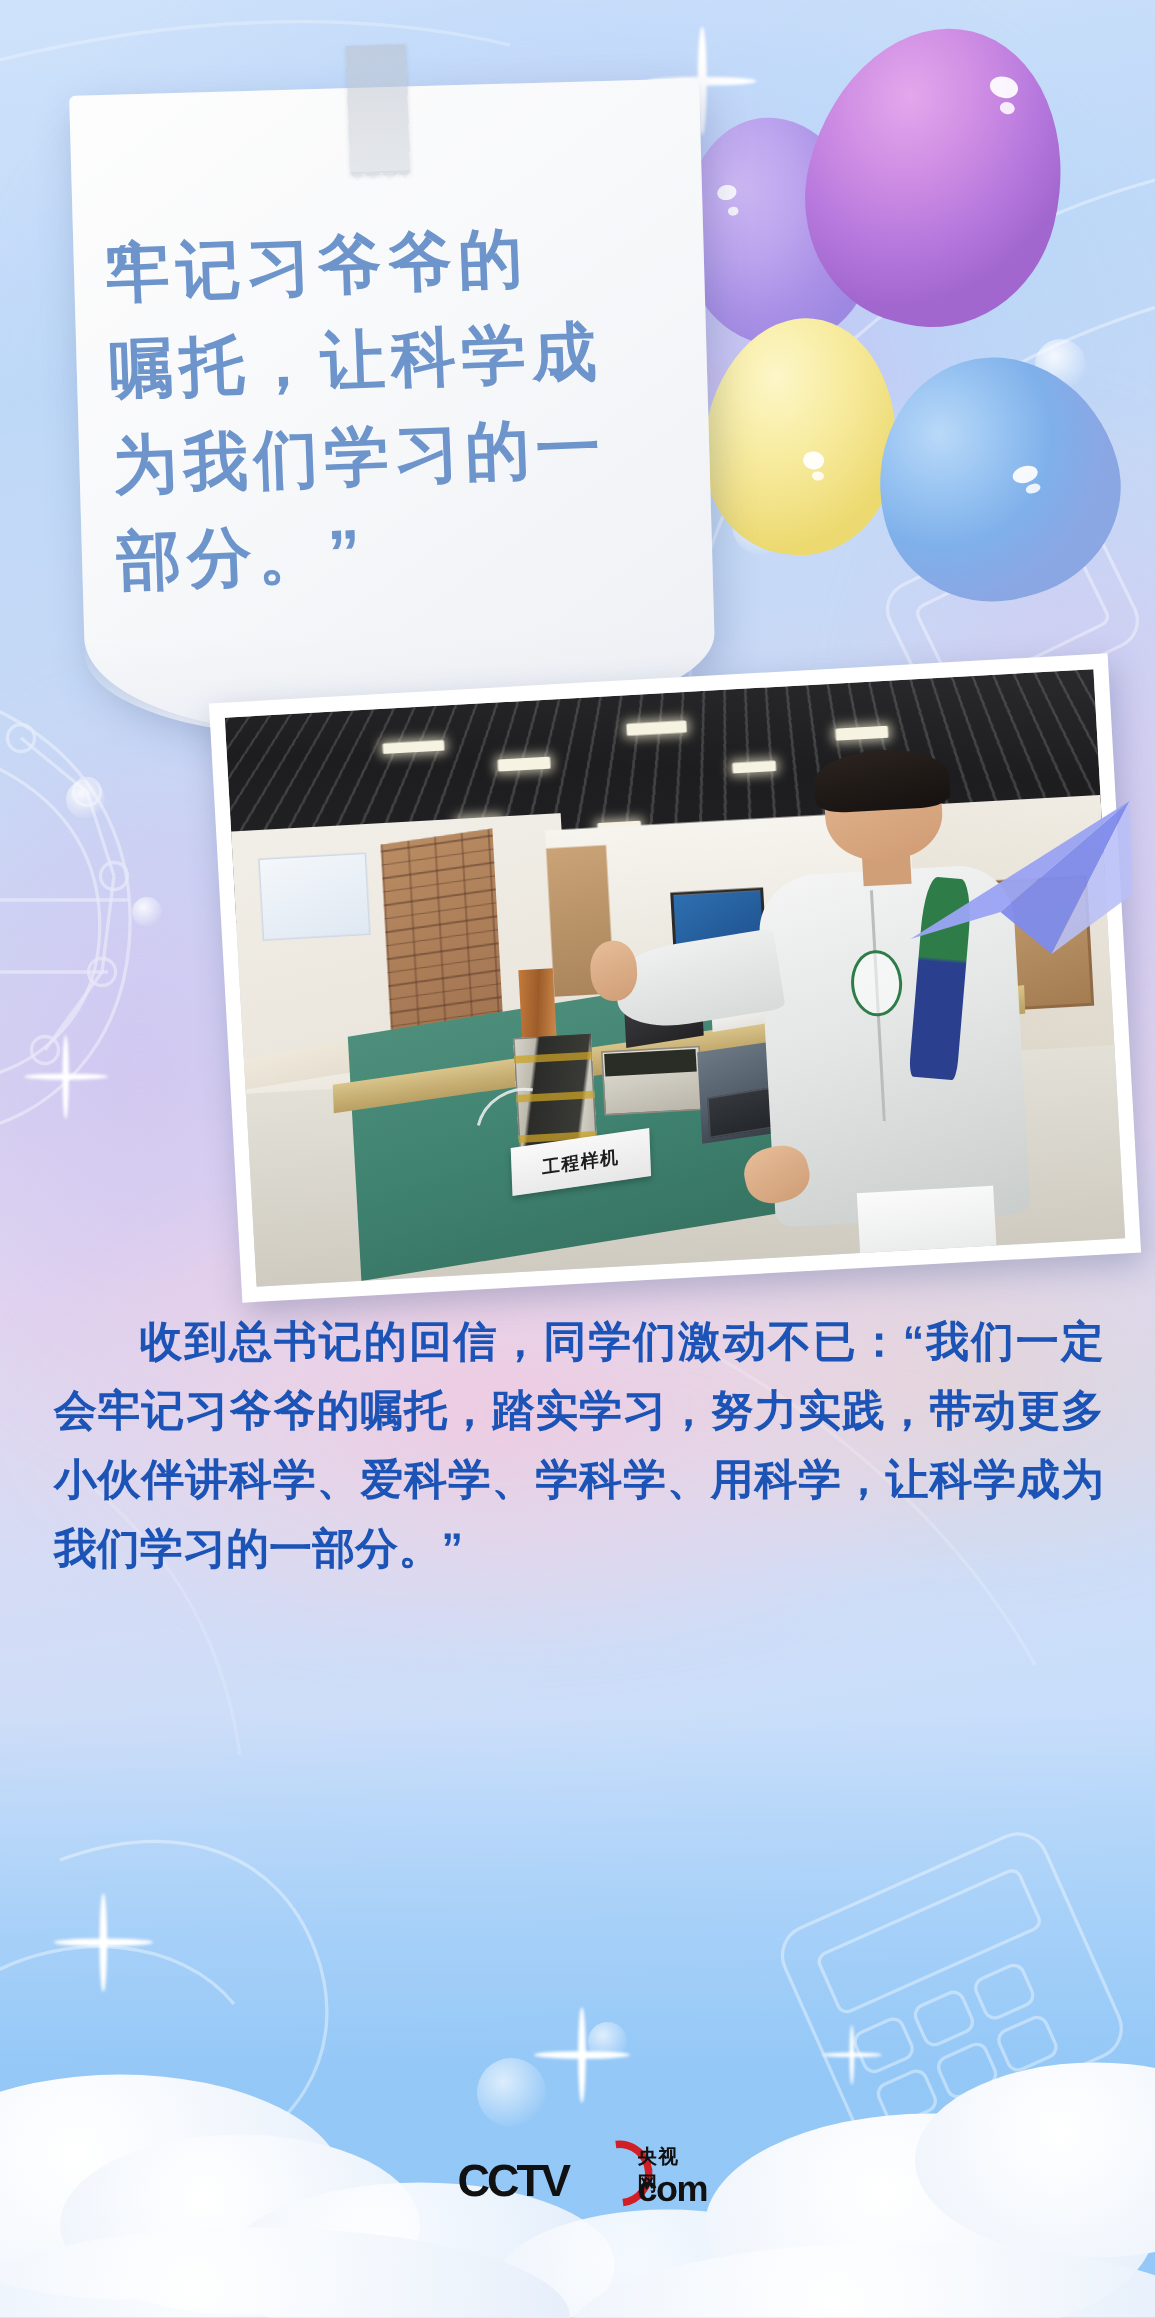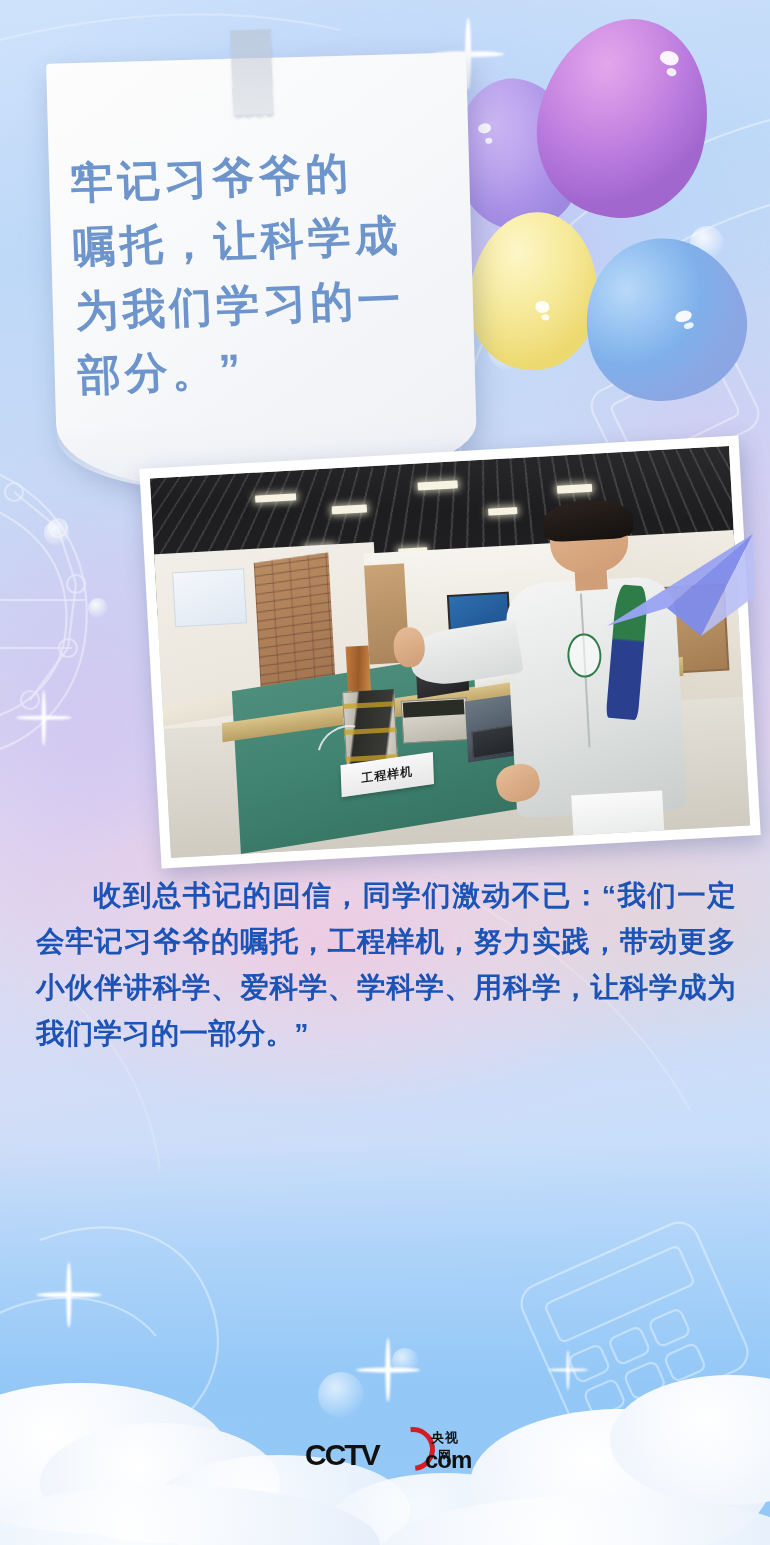--- a/index.html
+++ b/index.html
@@ -188,21 +188,21 @@
   .lb-globe{position:absolute;right:2px;top:6px;width:48px;height:48px;border-radius:50%;
     border:2px solid #2d74c4;background:radial-gradient(circle at 34% 30%,#eaf3fd,#cbe2f8);}
   .lb-globe::before{content:"";position:absolute;left:50%;top:2px;bottom:2px;width:1.5px;
     background:rgba(45,116,196,.45);transform:translateX(-50%);}
   .lb-globe::after{content:"";position:absolute;left:2px;right:2px;top:50%;height:1.5px;
     background:rgba(45,116,196,.45);transform:translateY(-50%);}
   .lb-en{position:absolute;left:6px;top:2px;font-size:10px;font-weight:700;color:#f0a022;
     font-style:italic;letter-spacing:.5px;}
   .lb-cn{position:absolute;left:2px;top:12px;font-size:31px;font-weight:700;color:#1e63c0;
     letter-spacing:-1px;font-style:italic;}
-  .logo-cctv{position:relative;width:160px;height:52px;text-align:center;}
+  .logo-cctv{position:relative;width:160px;height:52px;}
   .cctv-txt{position:absolute;left:0;top:13px;font-size:30px;font-weight:700;color:#111;
     letter-spacing:-2px;}
   .cctv-arc{position:absolute;left:86px;top:2px;width:34px;height:34px;
     border:5px solid #d21f26;border-radius:50%;
     border-bottom-color:transparent;border-left-color:transparent;transform:rotate(38deg);}
   .cctv-cn{position:absolute;left:120px;top:4px;font-size:13px;font-weight:700;color:#111;letter-spacing:1px;}
   .cctv-com{position:absolute;left:120px;top:21px;font-size:24px;font-weight:700;color:#111;letter-spacing:-1px;}
 </style>
 </head>
 <body>
@@ -366,21 +366,21 @@
 
   <div class="plane">
     <svg viewBox="0 0 150 120">
       <polygon points="148,4 2,96 62,78" fill="#9aa3f2" opacity="0.96"></polygon>
       <polygon points="148,4 62,78 96,106" fill="#7f8bea" opacity="0.96"></polygon>
       <polygon points="148,4 96,106 150,66" fill="#b9c0f6" opacity="0.9"></polygon>
     </svg>
   </div>
 
   <div class="body-text">
-    <p>收到总书记的回信，同学们激动不已：“我们一定会牢记习爷爷的嘱托，工程样机，努力实践，带动更多小伙伴讲科学、爱科学、学科学、用科学，让科学成为我们学习的一部分。”</p>
+    <p>收到总书记的回信，同学们激动不已：“我们一定会牢记习爷爷的嘱托，踏实学习，努力实践，带动更多小伙伴讲科学、爱科学、学科学、用科学，让科学成为我们学习的一部分。”</p>
   </div>
 
   <div class="clouds">
     <div class="cloud" style="left:-70px;top:38px;width:300px;height:150px;"></div>
     <div class="cloud" style="left:40px;top:78px;width:240px;height:120px;"></div>
     <div class="cloud" style="left:150px;top:110px;width:260px;height:110px;opacity:.92;"></div>
     <div class="cloud" style="left:330px;top:128px;width:230px;height:100px;opacity:.9;"></div>
     <div class="cloud" style="left:470px;top:64px;width:300px;height:150px;"></div>
     <div class="cloud" style="left:610px;top:30px;width:240px;height:130px;"></div>
     <div class="cloud" style="left:-40px;top:140px;width:420px;height:120px;opacity:.95;"></div>

